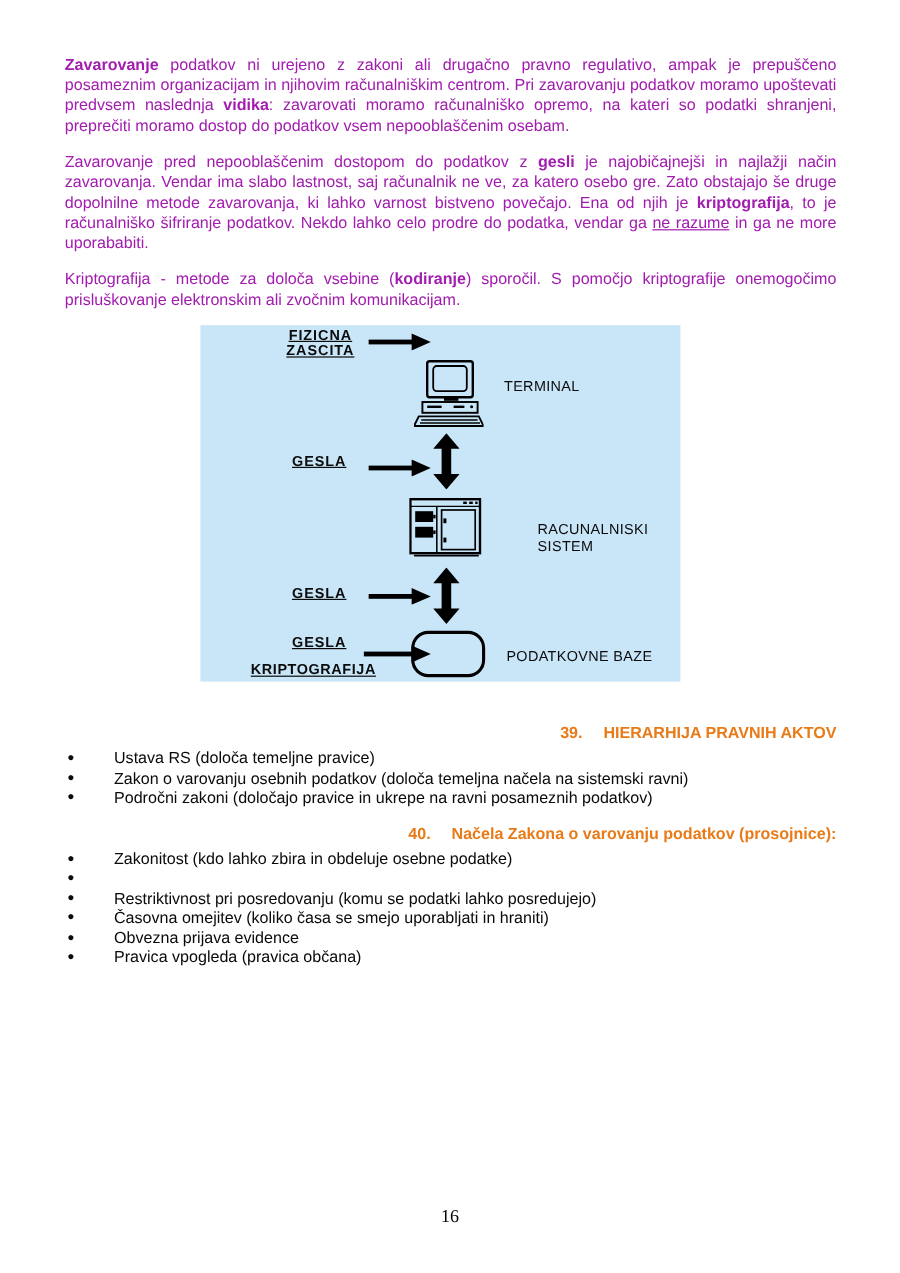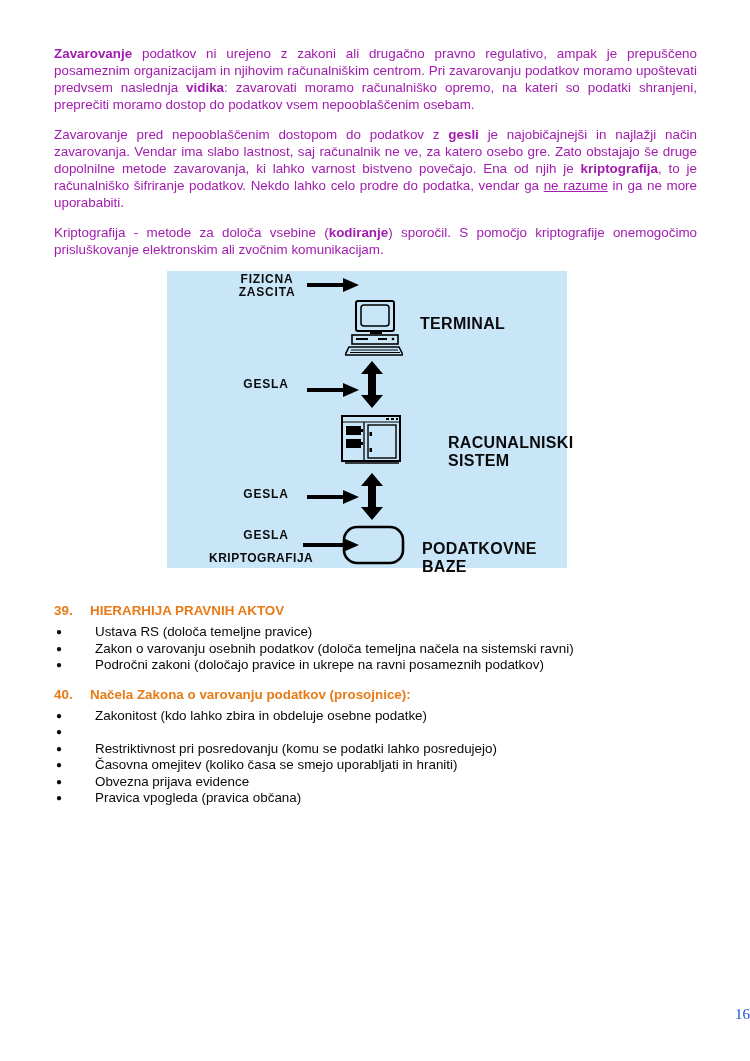--- a/index.html
+++ b/index.html
@@ -38,36 +38,38 @@
     position: absolute;
     font-weight: bold;
     color: #0b0b0b;
     white-space: pre-line;
   }
   .dg-left {
     font-size: 12px;
     letter-spacing: 0.8px;
     line-height: 13px;
     text-align: center;
+    text-decoration: underline;
   }
   .dg-right {
-    font-size: 16px;
+    font-size: 12px;
     letter-spacing: 0.3px;
-    font-weight: 700;
+    font-weight: 400;
   }
   .dg-art { position: absolute; }
   
   .section { margin-top: 0; }
   .section + .section { margin-top: 12px; }
   .sec-head {
     display: flex;
     font-weight: bold;
     font-size: 13.4px;
     line-height: 17px;
     color: #e87b17;
+    justify-content: flex-end;
   }
   .sec-num { width: 36px; flex: none; }
   ul.bullets {
     list-style: none;
     margin: 5px 0 0 0;
     padding: 0;
   }
   ul.bullets li {
     display: flex;
     font-size: 13.4px;
@@ -80,24 +82,24 @@
     padding-left: 2px;
     font-size: 10px;
     line-height: 16.5px;
   }
   
   .page-number {
     position: absolute;
     left: 0;
     top: 1006px;
     width: 100%;
-    text-align: right;
+    text-align: center;
     font-family: "Liberation Serif", serif;
     font-size: 15px;
-    color: #1d4ed8;
+    color: #000000;
   }
 </style>
 </head>
 <body>
 
 <div class="page">
   <div class="content">
 
     <p class="body-par"><span style="font-weight: bold;">Zavarovanje</span><span> podatkov ni urejeno z zakoni ali drugačno pravno regulativo, ampak je prepuščeno posameznim organizacijam in njihovim računalniškim centrom. Pri zavarovanju podatkov moramo upoštevati predvsem naslednja </span><span style="font-weight: bold;">vidika</span><span>: zavarovati moramo računalniško opremo, na kateri so podatki shranjeni, preprečiti moramo dostop do podatkov vsem nepooblaščenim osebam.</span></p>
     <p class="body-par"><span>Zavarovanje pred nepooblaščenim dostopom do podatkov z </span><span style="font-weight: bold;">gesli</span><span> je najobičajnejši in najlažji način zavarovanja. Vendar ima slabo lastnost, saj računalnik ne ve, za katero osebo gre. Zato obstajajo še druge dopolnilne metode zavarovanja, ki lahko varnost bistveno povečajo. Ena od njih je </span><span style="font-weight: bold;">kriptografija</span><span>, to je računalniško šifriranje podatkov. Nekdo lahko celo prodre do podatka, vendar ga </span><span style="text-decoration: underline;">ne razume</span><span> in ga ne more uporababiti.</span></p>

